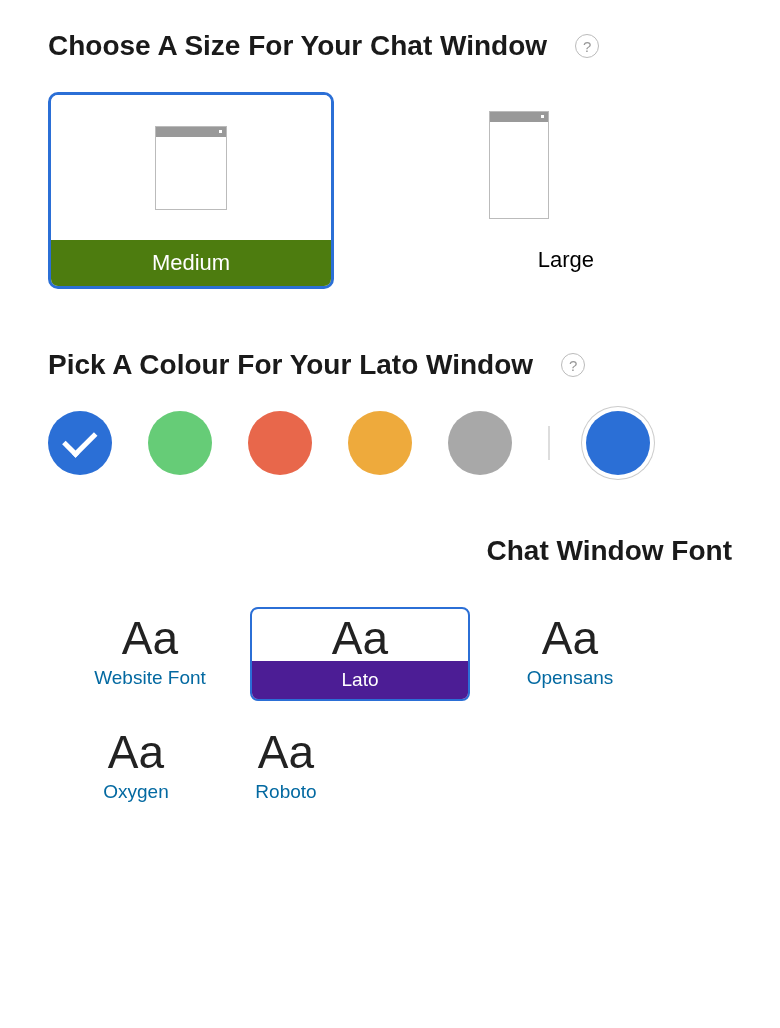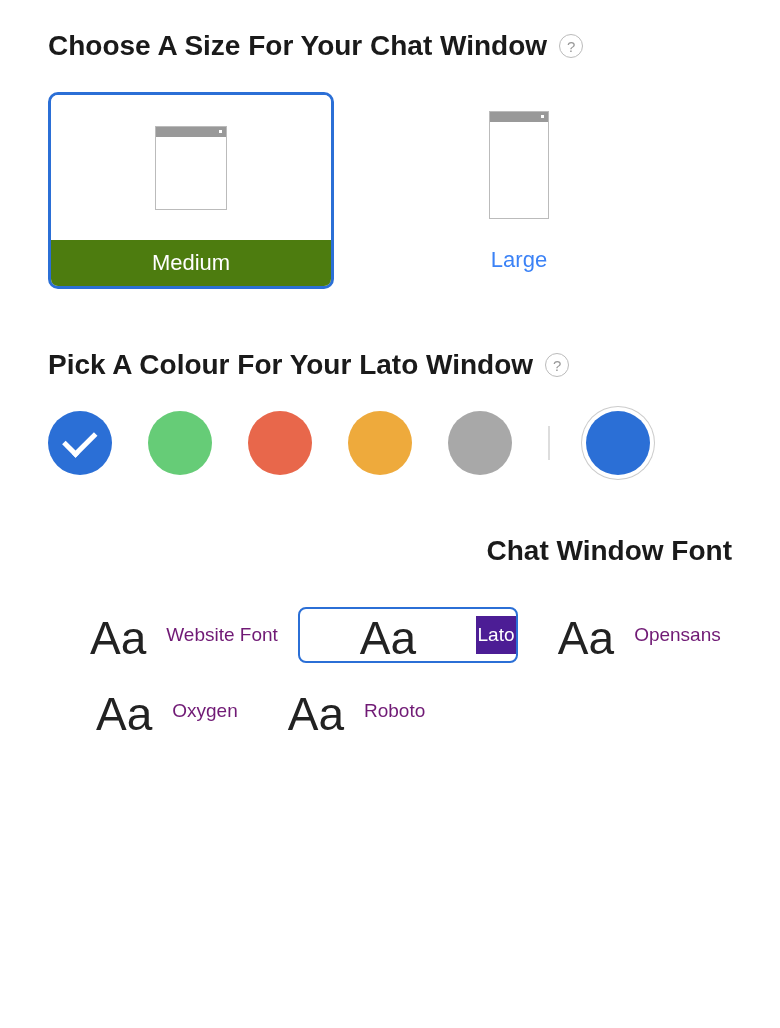--- a/index.html
+++ b/index.html
@@ -16,21 +16,21 @@
       color: #333;
     }
     
     .section {
       margin-bottom: 60px;
     }
     
     .section-header {
       display: flex;
       align-items: center;
-      gap: 12px;
+      gap: 28px;
       margin-bottom: 30px;
     }
     
     .section-title {
       font-size: 28px;
       font-weight: 600;
       color: #1a1a1a;
     }
     
     .help-icon {
@@ -121,21 +121,22 @@
       text-align: center;
     }
     
     .size-option.selected .size-label {
       background: #4d7c0f;
       color: #fff;
       font-weight: 400;
     }
     
     .size-option:not(.selected) .size-label {
-      color: #3b82f6;
+      color: #000000;
+      text-align: right;
     }
     
     .color-options {
       display: flex;
       align-items: center;
       gap: 36px;
     }
     
     .color-swatch {
       width: 64px;
@@ -178,21 +179,21 @@
     
     .font-options {
       display: flex;
       flex-wrap: wrap;
       gap: 30px 20px;
       padding-left: 22px;
     }
     
     .font-option {
       display: flex;
-      flex-direction: row;
+      flex-direction: column;
       align-items: center;
       cursor: pointer;
       min-width: 160px;
       border-radius: 8px;
       overflow: hidden;
     }
     
     .font-option.selected {
       border: 2.5px solid #2b6fd6;
       min-width: 220px;
@@ -205,21 +206,21 @@
       line-height: 1;
       padding: 8px 20px 2px;
     }
     
     .font-option.selected .font-sample {
       padding: 6px 60px 0px;
     }
     
     .font-label {
       font-size: 19px;
-      color: #701a75;
+      color: #0369a1;
       padding: 4px 0;
       width: 100%;
       text-align: center;
     }
     
     .font-option.selected .font-label {
       background: #4c1d95;
       color: #fff;
       font-weight: 500;
       padding: 8px 0;

